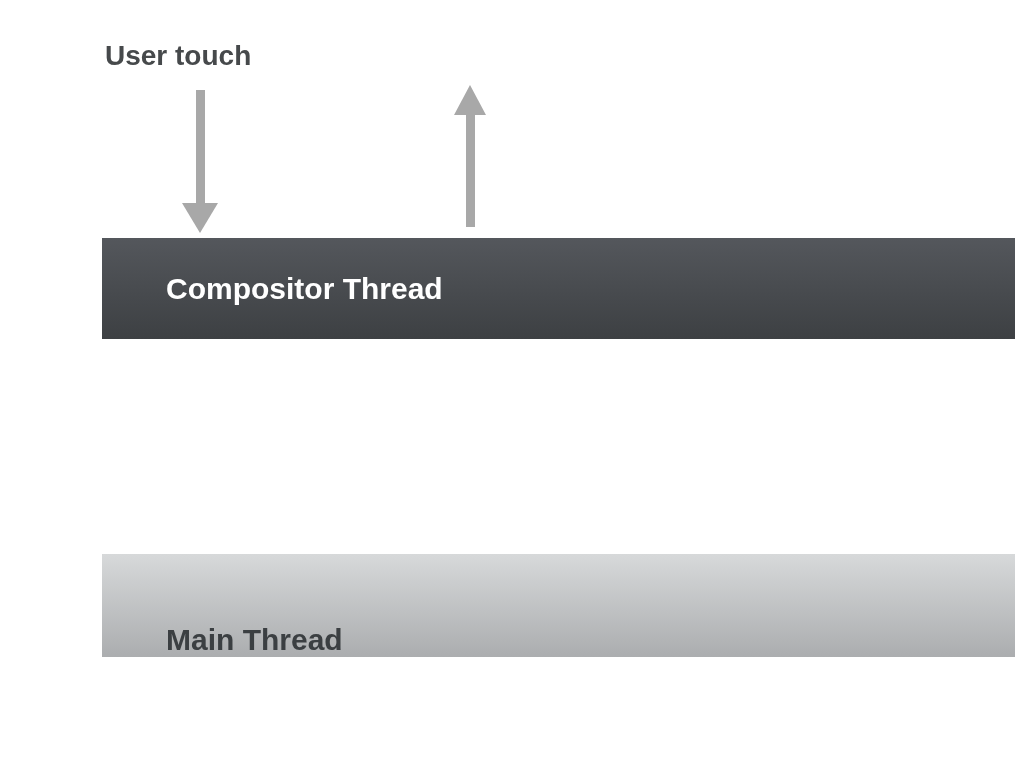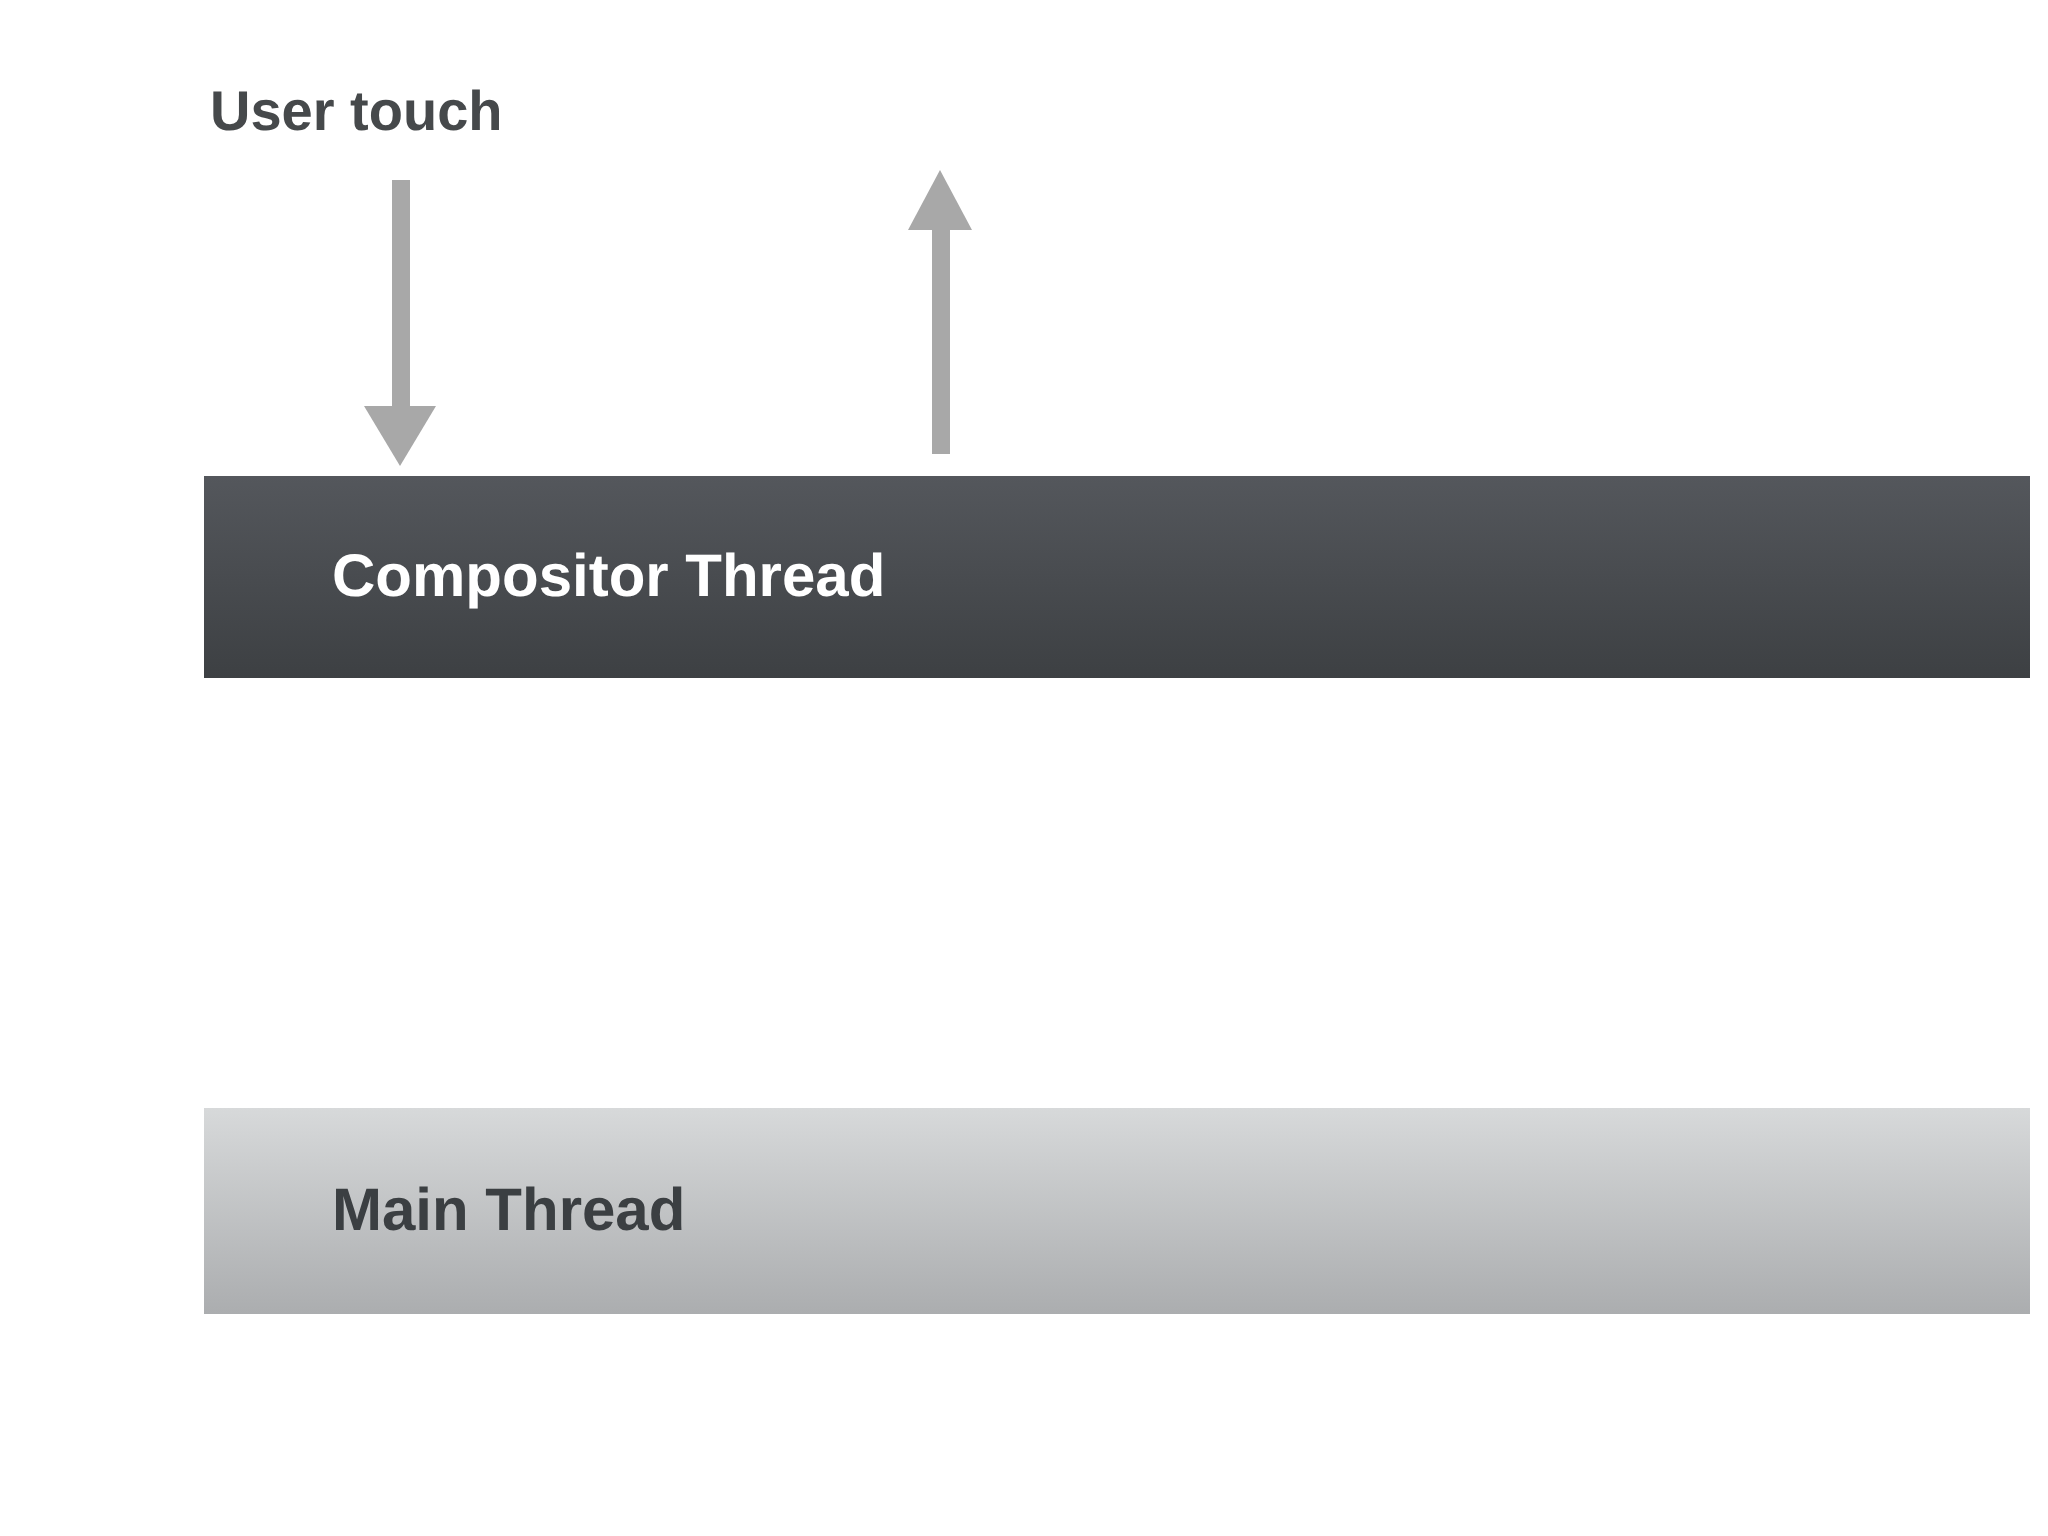--- a/index.html
+++ b/index.html
@@ -86,20 +86,21 @@
       var(--compositor-bottom, #3d4043));
     color: var(--compositor-text, #ffffff);
   }
   .thread-bar.main {
     top: 554px;
     height: 103px;
     background: linear-gradient(
       var(--main-top, #d7d9da),
       var(--main-bottom, #abadaf));
     color: var(--main-text, #3b3f42);
+    align-items: flex-end;
   }
 </style>
 </head>
 <body>
 
 <div class="slide">
 
   <span class="top-label user-touch">User touch</span>
 
 

